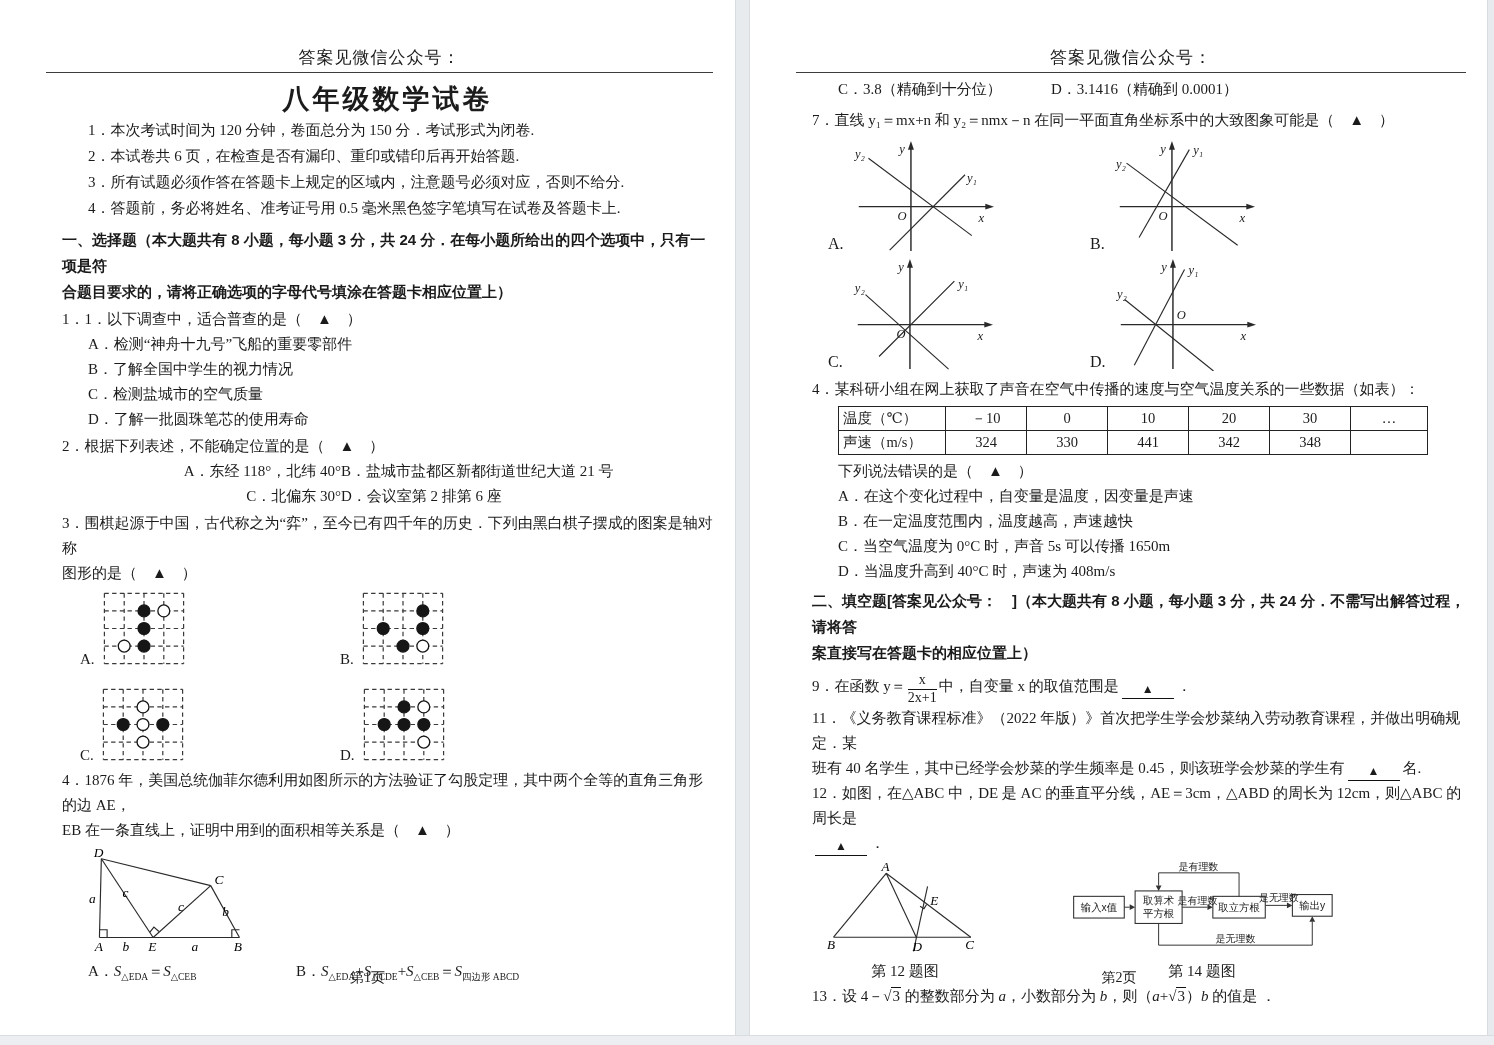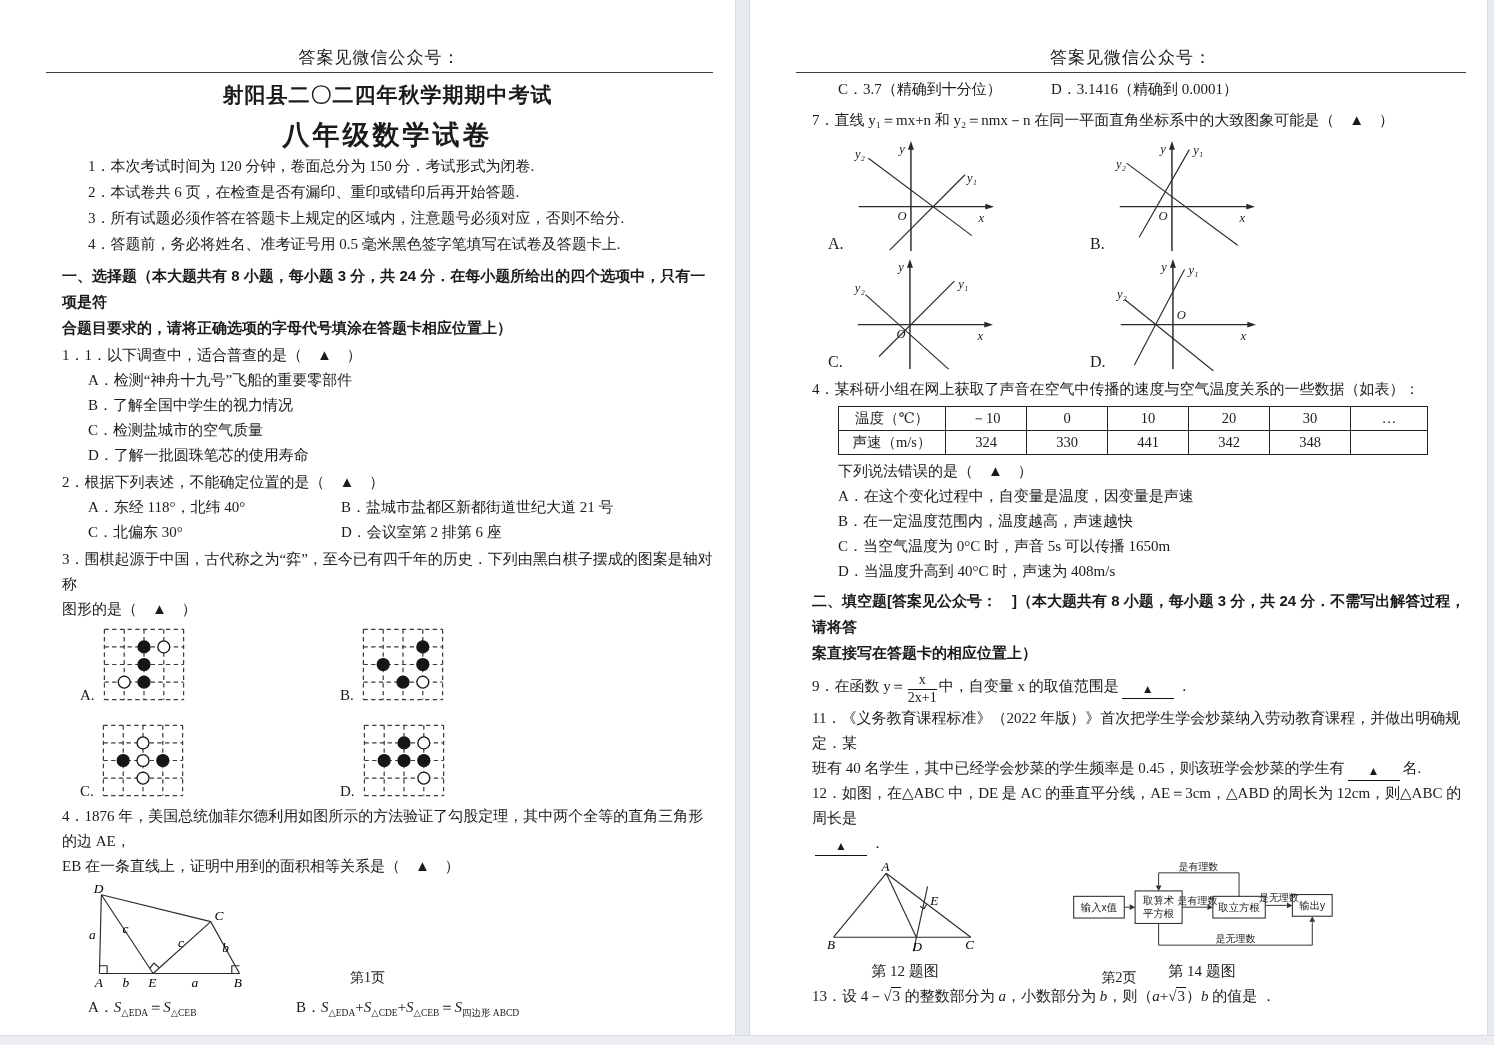--- a/index.html
+++ b/index.html
@@ -21,21 +21,21 @@
     font-family:"Liberation Sans","DejaVu Sans",sans-serif;}
   .t2{margin-top:8px;text-align:center;font-size:27px;font-weight:700;letter-spacing:3px;
     font-family:"Liberation Sans","DejaVu Sans",sans-serif;}
   .ln{font-size:15px;line-height:25px;}
   .n26{line-height:26px;}
   .bold-ln{font-weight:700;font-family:"Liberation Sans","DejaVu Sans",sans-serif;}
   .ind{margin-left:26px;}
   .mt2{margin-top:2px;} .mt4{margin-top:4px;} .mt6{margin-top:6px;} .mt14{margin-top:14px;}
   .row2{display:flex;}
   .row2>span{display:block;}
-  .c253{width:253px;flex:none;} .c208{width:208px;flex:none;} .c213{width:213px;flex:none;}
+  .c253{width:253px;flex:none;text-align:right;} .c208{width:208px;flex:none;} .c213{width:213px;flex:none;}
 
   .it{font-style:italic;}
   .sb{font-size:9.5px;vertical-align:-4px;}
   .ov{border-top:1.2px solid #111;padding:0 1px;}
   .blank{display:inline-block;min-width:52px;border-bottom:1.3px solid #111;text-align:center;
     font-size:12px;line-height:13px;height:15px;vertical-align:-2px;margin:0 3px;}
 
   .frac{display:inline-block;vertical-align:-11px;text-align:center;line-height:1.05;font-size:14px;margin:0 2px;}
   .fnum{display:block;border-bottom:1.1px solid #111;padding:0 4px 1px;}
   .fden{display:block;padding-top:1px;}
@@ -57,39 +57,38 @@
   .axh{fill:#2a2a2a;}
   .gt{font-size:13px;font-style:italic;font-family:"Liberation Serif","DejaVu Serif",serif;fill:#1b1b1b;}
   .gt2{font-size:14px;font-style:italic;}
 
   .graphs{position:relative;height:244px;}
   .graph{position:absolute;display:flex;align-items:flex-end;gap:2px;}
   .graph .glabel{font-size:16px;line-height:18px;}
 
   table.dtab{border-collapse:collapse;margin:4px 0 0 26px;}
   table.dtab td{border:1.2px solid #222;font-size:14.5px;height:23px;text-align:center;padding:0 4px;}
-  table.dtab td.hd{text-align:center;}
+  table.dtab td.hd{text-align:left;}
 
   .figs{position:relative;height:120px;margin-top:6px;}
   .figbox{position:absolute;text-align:center;}
   .fig-cap{font-size:15px;margin-top:2px;text-align:center;}
   .fc-box{fill:none;stroke:#333;stroke-width:1.2;}
   .fc-t{font-size:11.5px;text-anchor:middle;fill:#1b1b1b;font-family:"Liberation Sans","DejaVu Sans",sans-serif;}
   .fc-l{font-size:11px;text-anchor:middle;fill:#1b1b1b;font-family:"Liberation Sans","DejaVu Sans",sans-serif;}
   .fc-a{stroke:#333;stroke-width:1.1;fill:none;}
   .fc-h{fill:#333;}
 
   .pg-footer{position:absolute;bottom:64px;left:0;right:0;text-align:center;font-size:14px;}
 </style>
 </head>
 <body>
 
 <div class="page" id="page1">
   <div class="pg-header">答案见微信公众号：</div>
-  <div class="t1">射阳县二〇二四年秋学期期中考试</div>
   <div class="t2">八年级数学试卷</div>
 
   <div class="ln n26 ind">1．本次考试时间为 120 分钟，卷面总分为 150 分．考试形式为闭卷.</div>
   <div class="ln n26 ind">2．本试卷共 6 页，在检查是否有漏印、重印或错印后再开始答题.</div>
   <div class="ln n26 ind">3．所有试题必须作答在答题卡上规定的区域内，注意题号必须对应，否则不给分.</div>
   <div class="ln n26 ind">4．答题前，务必将姓名、准考证号用 0.5 毫米黑色签字笔填写在试卷及答题卡上.</div>
 
   <div class="ln n26 bold-ln mt6">一、选择题（本大题共有 8 小题，每小题 3 分，共 24 分．在每小题所给出的四个选项中，只有一项是符</div>
   <div class="ln n26 bold-ln">合题目要求的，请将正确选项的字母代号填涂在答题卡相应位置上）</div>
 
@@ -229,21 +228,21 @@
     <span><span>B．</span><span class="it">S</span><span class="sb">△EDA</span><span>+</span><span class="it">S</span><span class="sb">△CDE</span><span>+</span><span class="it">S</span><span class="sb">△CEB</span><span>＝</span><span class="it">S</span><span class="sb">四边形 ABCD</span></span>
   </div>
 
   <div class="pg-footer">第1页</div>
 </div>
 
 <div class="page" id="page2">
   <div class="pg-header">答案见微信公众号：</div>
 
   <div class="ln ind row2 mt4">
-    <span class="c213">C．3.7（精确到十分位）</span>
+    <span class="c213">C．3.8（精确到十分位）</span>
     <span>D．3.1416（精确到 0.0001）</span>
   </div>
 
   <div class="ln mt6">7．直线 y₁＝mx+n 和 y₂＝nmx－n 在同一平面直角坐标系中的大致图象可能是（　▲　）</div>
 
   <div class="graphs">
 
     <div class="graph" style="left:16px;top:6px;">
       <span class="glabel">A.</span>
       <svg width="155" height="114" viewBox="0 0 150 118">

